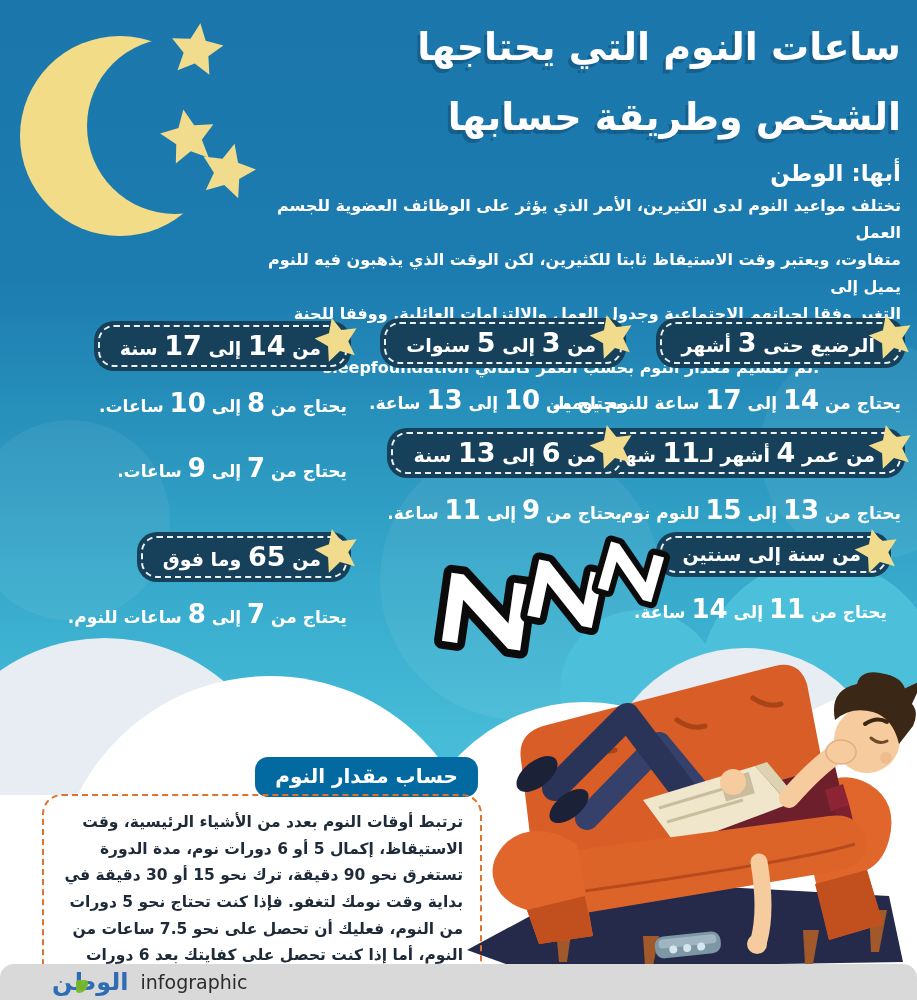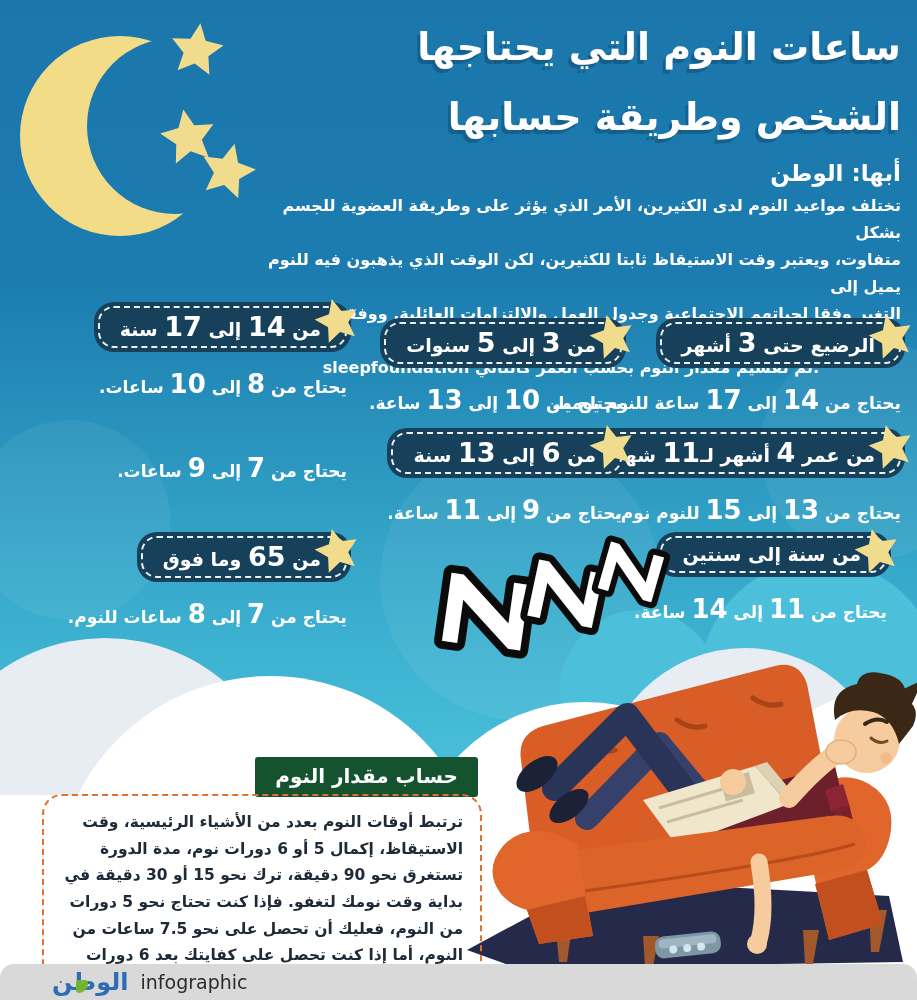--- a/index.html
+++ b/index.html
@@ -27,42 +27,42 @@
   .badge{position:relative;display:inline-block;background:#17415A;
          border:2px dashed #EAF2F7;border-radius:16px;box-shadow:0 0 0 4px #17415A;
          padding:5px 24px 6px 20px;white-space:nowrap;font-size:19px;font-weight:bold;}
   .badge .num{font-size:27px;line-height:1;}
   .star{position:absolute;right:-16px;top:-12px;width:48px;height:48px;
         transform:rotate(-14deg);}
   .needs{margin-top:23px;font-size:17px;font-weight:bold;white-space:nowrap;}
   .needs .num{font-size:26px;line-height:1;}
   .c0{right:16px;top:322px;width:300px;}
   .c1{right:295px;top:322px;width:255px;}
-  .c2{right:570px;top:306px;width:270px;}
+  .c2{right:570px;top:325px;width:270px;}
   .c3{right:16px;top:432px;width:300px;}
   .c4{right:295px;top:432px;width:255px;}
   .c5{right:570px;top:432px;width:280px;}
   .c6{right:30px;top:536px;width:290px;}
   .c7{right:570px;top:536px;width:280px;}
   
   #zzz{position:absolute;left:412px;top:520px;z-index:3;}
   #zzz text{font-family:"DejaVu Sans",sans-serif;font-weight:bold;fill:#fff;
             stroke:#0B0B0B;paint-order:stroke;stroke-linejoin:round;
             text-anchor:middle;dominant-baseline:central;}
   
   .cloud{position:absolute;border-radius:50%;z-index:2;}
   .cl-gray{background:#E7EDF2;}
   .cl-white{background:#ffffff;}
   #cloudbase{position:absolute;left:0;right:0;top:795px;bottom:0;background:#fff;z-index:2;}
   
   #couch{position:absolute;left:437px;top:648px;z-index:4;}
   
   #calcbadge{position:absolute;right:439px;top:757px;z-index:6;direction:rtl;
-             background:#14532d;color:#fff;font-size:20px;font-weight:bold;
-             padding:7px 20px 9px;border-radius:3px;}
+             background:#0369a1;color:#fff;font-size:20px;font-weight:bold;
+             padding:7px 20px 9px;border-radius:13px;}
   #calcbox{position:absolute;left:42px;top:794px;width:402px;z-index:6;
            border:2px dashed #E0712F;border-radius:20px;padding:13px 17px;
            direction:rtl;text-align:right;color:#1E2A38;font-size:15.5px;
            font-weight:bold;line-height:1.72;}
   
   #footer{position:absolute;left:0;right:0;bottom:0;height:36px;z-index:7;
           background:#D9D9D9;border-radius:14px 14px 0 0;display:flex;
           align-items:center;padding-left:52px;gap:12px;}
   #logo{position:relative;font-size:24px;font-weight:bold;color:#2E6DB4;direction:rtl;}
   #logo .accent{position:absolute;left:24px;bottom:3px;width:12px;height:13px;
@@ -97,21 +97,21 @@
     </g>
   </svg>
 
   <div id="titleblock">
     <div class="tline">ساعات النوم التي يحتاجها</div>
     <div class="tline">الشخص وطريقة حسابها</div>
   </div>
   <div id="byline">أبها: الوطن</div>
 
   <div id="intro">
-    <div>تختلف مواعيد النوم لدى الكثيرين، الأمر الذي يؤثر على وطريقة العضوية للجسم بشكل</div>
+    <div>تختلف مواعيد النوم لدى الكثيرين، الأمر الذي يؤثر على الوظائف العضوية للجسم العمل</div>
     <div>متفاوت، ويعتبر وقت الاستيقاظ ثابتا للكثيرين، لكن الوقت الذي يذهبون فيه للنوم يميل إلى</div>
     <div>التغير وفقا لحياتهم الاجتماعية وجدول العمل والالتزامات العائلية. ووفقا للجنة الوطنية للنوم</div>
     <div class="ltr-line">sleepfoundation تم تقسيم مقدار النوم بحسب العمر كالتالي:</div>
   </div>
 
   <div class="card c0">
     <div class="badge">
       <svg class="star" viewBox="0 0 24 24">
           <use href="#starshape" fill="#F1DB8C"></use>
         </svg>

